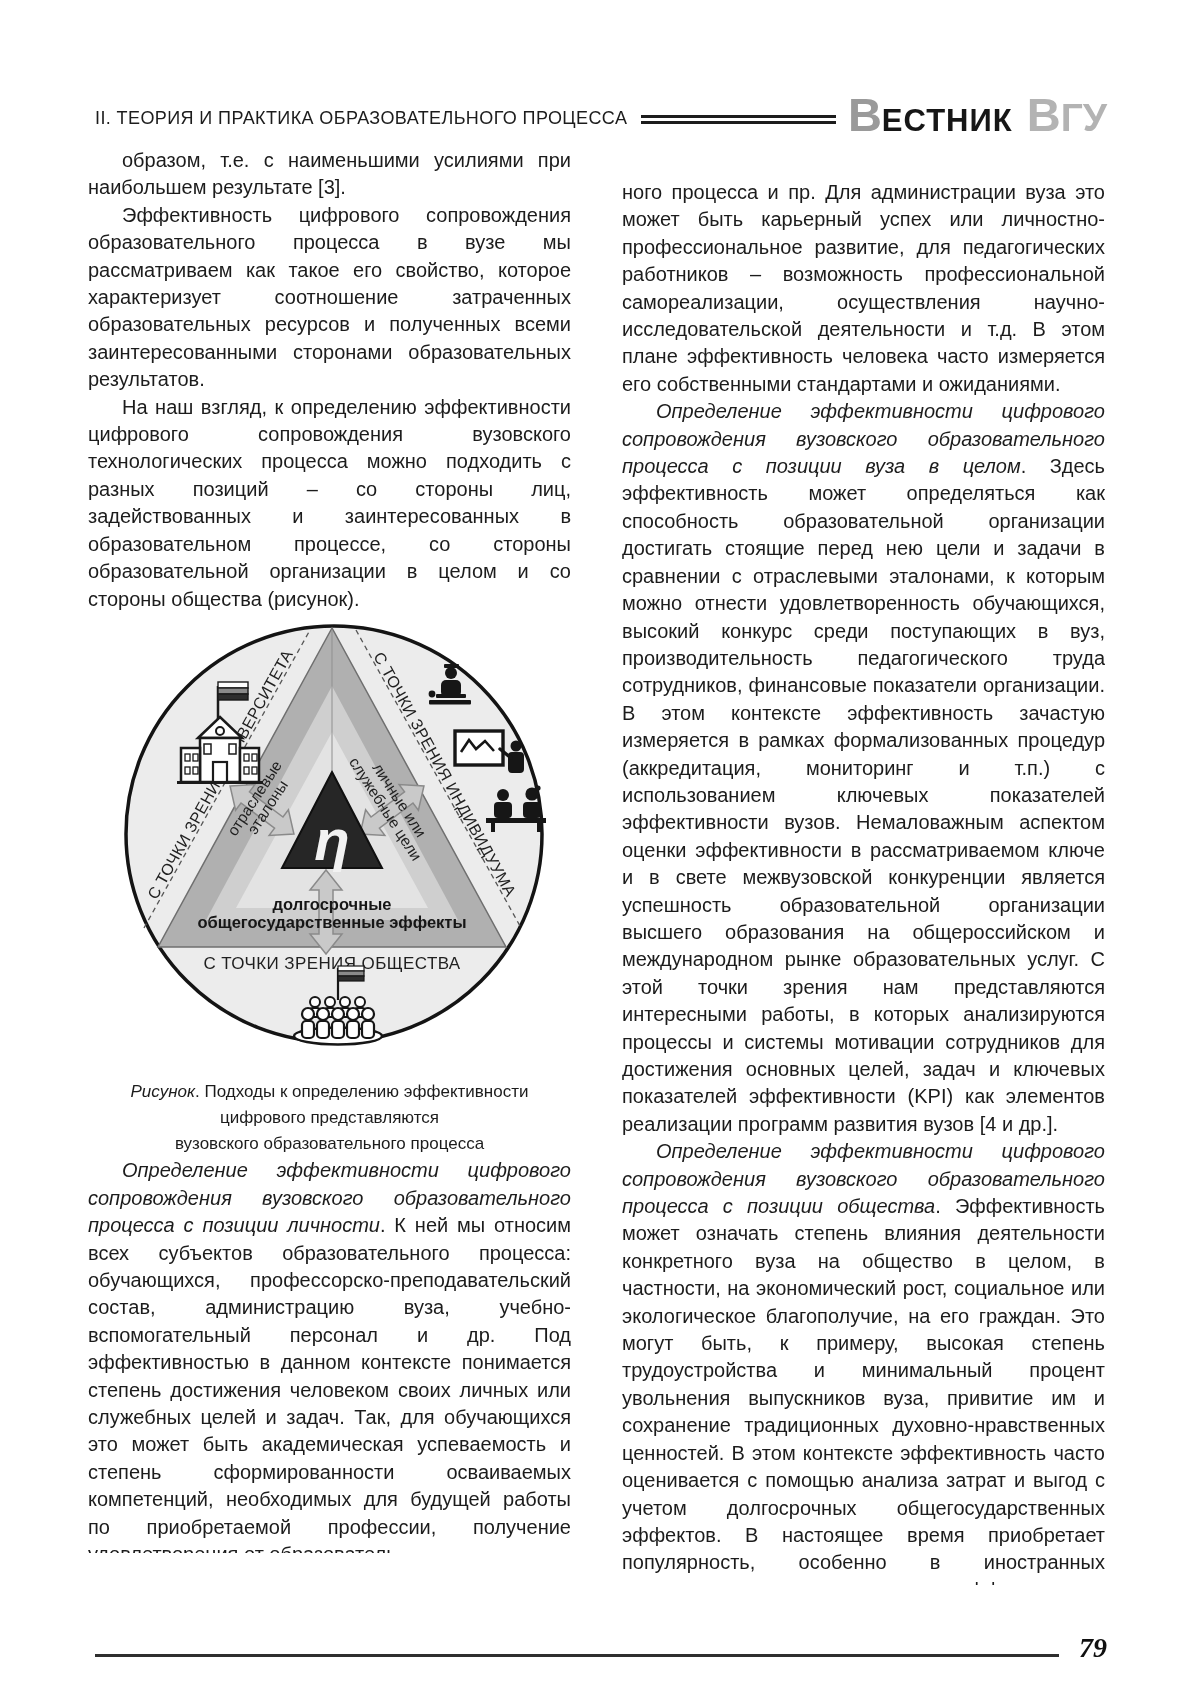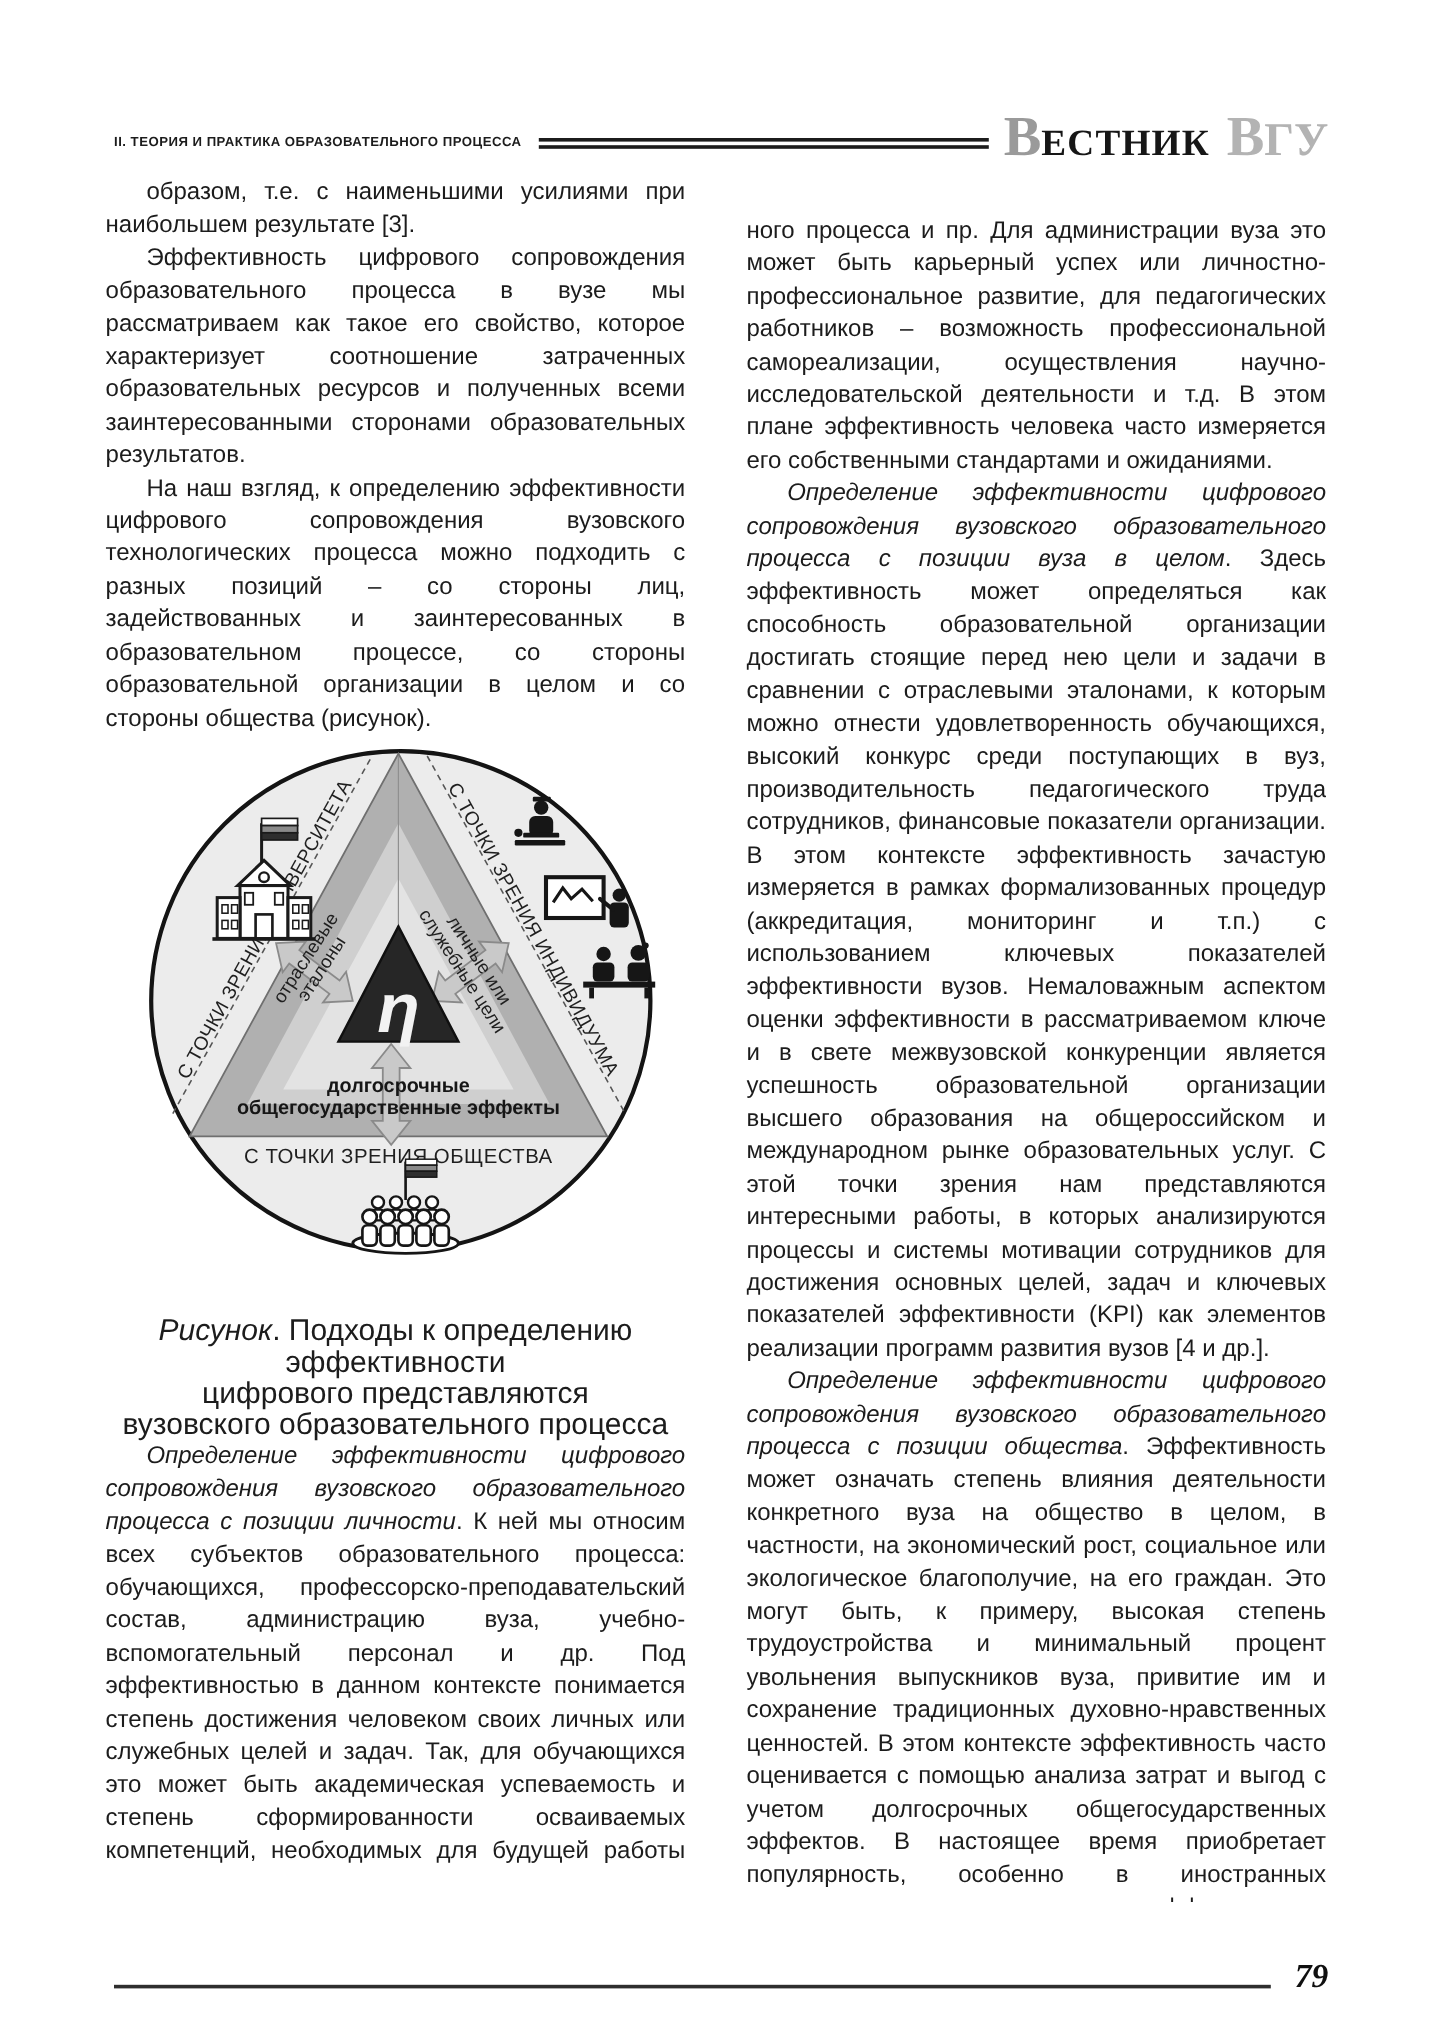--- a/index.html
+++ b/index.html
@@ -1,39 +1,39 @@
 <!DOCTYPE html>
 <html lang="ru"><head>
 <meta charset="utf-8">
 <style>
   html,body{margin:0;padding:0;background:#d9d9d9;}
   .page{position:relative;width:1200px;height:1697px;margin:0 auto;background:#ffffff;
         font-family:"Liberation Sans",sans-serif;color:#1c1c1c;overflow:hidden;}
 
   
   .header{position:absolute;top:99px;left:95px;width:1012px;display:flex;align-items:center;}
-  .section-title{font-size:11px;font-weight:bold;letter-spacing:.4px;white-space:nowrap;}
+  .section-title{font-size:18px;font-weight:normal;letter-spacing:.4px;white-space:nowrap;}
   .rule-double{flex:1;height:9px;border-top:3px solid #1c1c1c;border-bottom:3px solid #1c1c1c;
                box-sizing:border-box;margin:2px 12px 0 14px;}
-  .journal{font-family:Liberation Serif, serif;font-weight:bold;white-space:nowrap;line-height:1;margin-top:-8px;text-align:center;}
+  .journal{font-family:Liberation Sans, sans-serif;font-weight:bold;white-space:nowrap;line-height:1;margin-top:-8px;text-align:center;}
   .journal .cap1{font-size:47px;color:#9a9a9a;}
   .journal .rest1{font-size:31px;color:#161616;letter-spacing:1px;}
   .journal .cap2{font-size:47px;color:#b3b3b3;margin-left:14px;}
   .journal .rest2{font-size:39px;color:#b3b3b3;}
 
   
   .col{position:absolute;top:147px;width:483px;font-size:20px;line-height:27.4px;text-align:justify;}
   .col p{margin:0;text-indent:34px;}
   #col-left{left:88px;height:1406px;overflow:hidden;}
   #col-right{left:622px;height:1406px;overflow:hidden;margin-top:32px;}
   em.lead{font-style:italic;}
 
   
   .figure-wrap{width:440px;margin:7px 0 0 26px;}
-  .caption{margin-top:38px;text-align:center;font-size:25px;line-height:26px;}
+  .caption{margin-top:22px;text-align:center;font-size:17px;line-height:26px;}
   .caption em{font-style:italic;}
   .after-figure{margin-top:36px !important;}
 
   
   .footer{position:absolute;left:95px;top:1632px;width:1012px;display:flex;align-items:center;font-style:italic;}
   .footer-rule{flex:1;height:3px;background:#2e2e2e;margin:14px 20px 0 0;}
   .page-number{font-family:"Liberation Serif",serif;font-weight:bold;font-size:28px;color:#101010;}
 
   svg text{font-family:"Liberation Sans",sans-serif;}
 </style>

